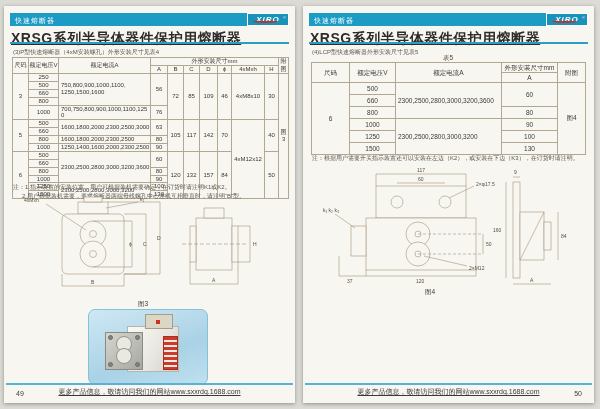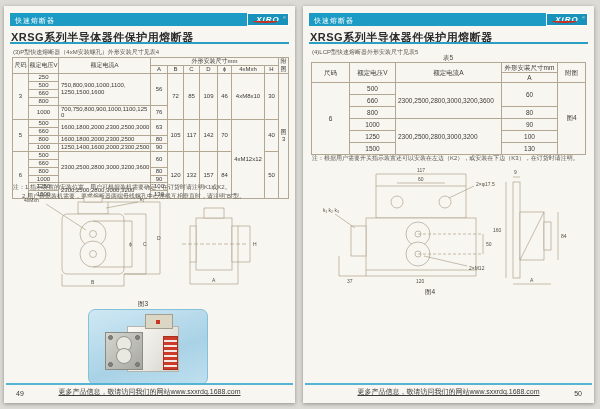--- a/index.html
+++ b/index.html
@@ -13,21 +13,21 @@
   .topbar { position:absolute; left:6px; right:6px; top:7px; height:13px; background:#1c9cc4; }
   .topbar-label { position:absolute; left:5px; top:3px; font-size:7px; color:#ffffff; letter-spacing:1px; }
   .logo { position:absolute; right:0; top:0; height:13px; width:42px; background:#1792ba;
           border:1px solid #ffffff; }
   .logo-text { display:block; color:#ffffff; font-weight:bold; font-style:italic; font-size:8px;
                text-align:center; line-height:11px; letter-spacing:1px; }
   .logo-swoosh { position:absolute; left:5px; right:10px; bottom:2px; height:3px;
                  border-bottom:2px solid #d62a1a; border-radius:50%; }
   .logo-reg { position:absolute; right:2px; top:1px; font-size:4px; color:#ffdddd; font-style:normal; }
 
-  .title { position:absolute; left:7px; top:24px; font-size:11px; font-weight:bold; color:#2c2c2c; letter-spacing:.5px; }
+  .title { position:absolute; left:7px; top:24px; font-size:14px; font-weight:bold; color:#2c2c2c; letter-spacing:.5px;text-decoration:underline; }
   .title-rule { position:absolute; left:6px; right:6px; top:36px; height:2px; background:#2a9ec3; }
 
   .intro { position:absolute; left:9px; top:42px; font-size:6px; color:#5a564e; }
   .table-label { position:absolute; left:8px; width:274px; top:48px; text-align:center; font-size:6.5px; color:#4a463e; }
 
   .dtable { border-collapse:collapse; table-layout:fixed; width:100%; }
   .dtable th, .dtable td { border:1px solid #b3a794; font-size:6px; font-weight:normal;
         color:#3d3a34; text-align:center; vertical-align:middle; padding:0; line-height:1.15; }
   .dtable .cur { text-align:left; padding-left:2px; overflow-wrap:anywhere; }
   .dtable .vert { word-break:break-all; line-height:1.25; padding:0 1px; }

